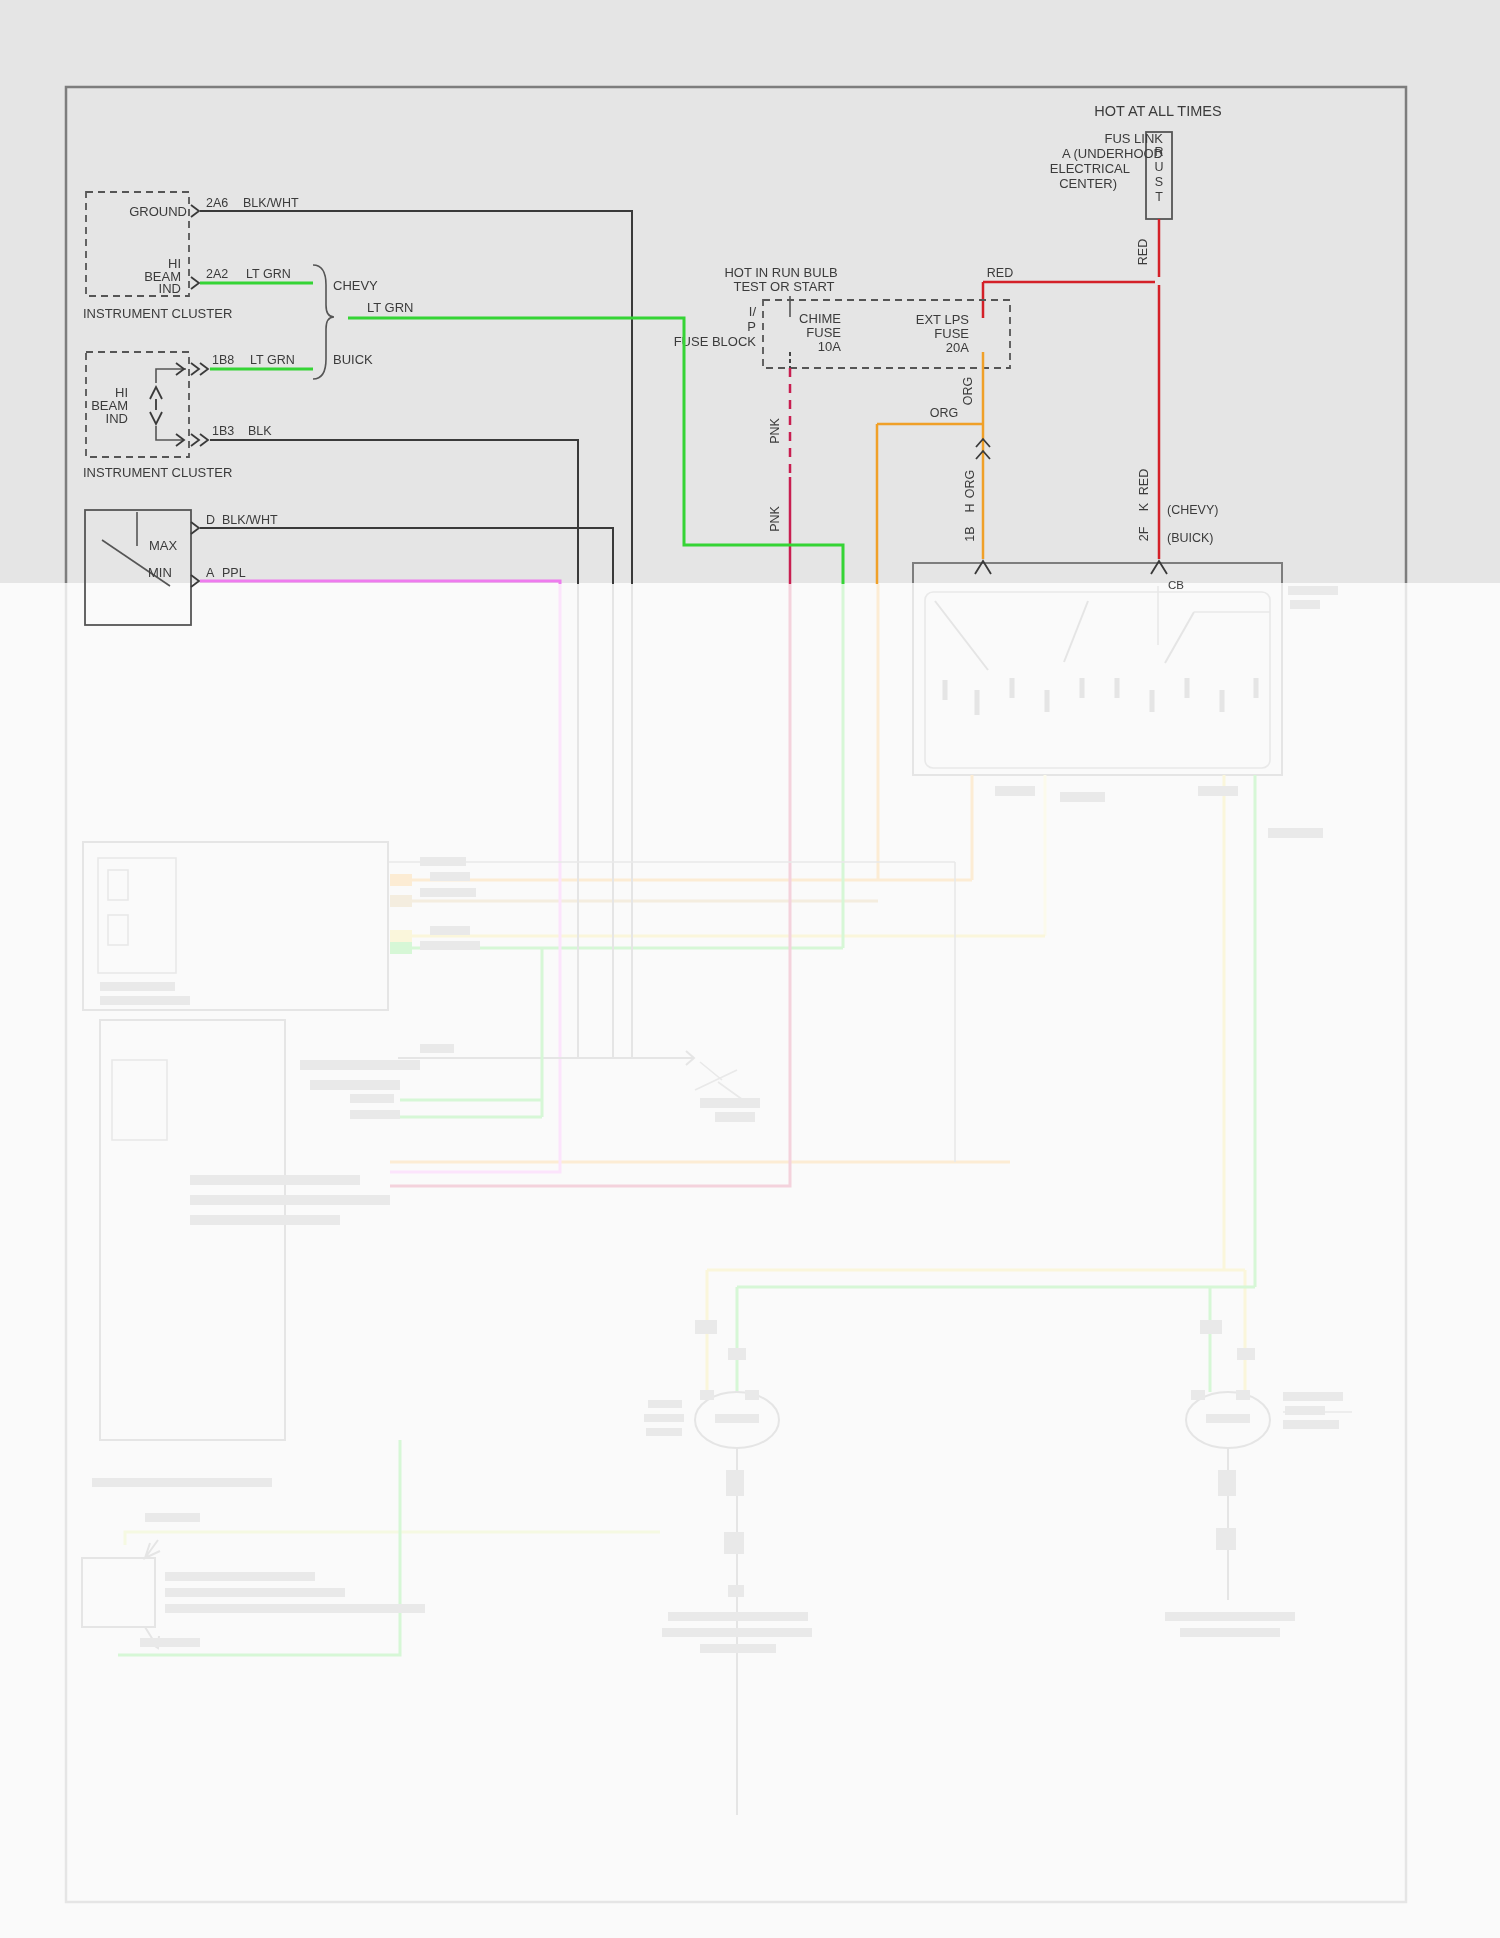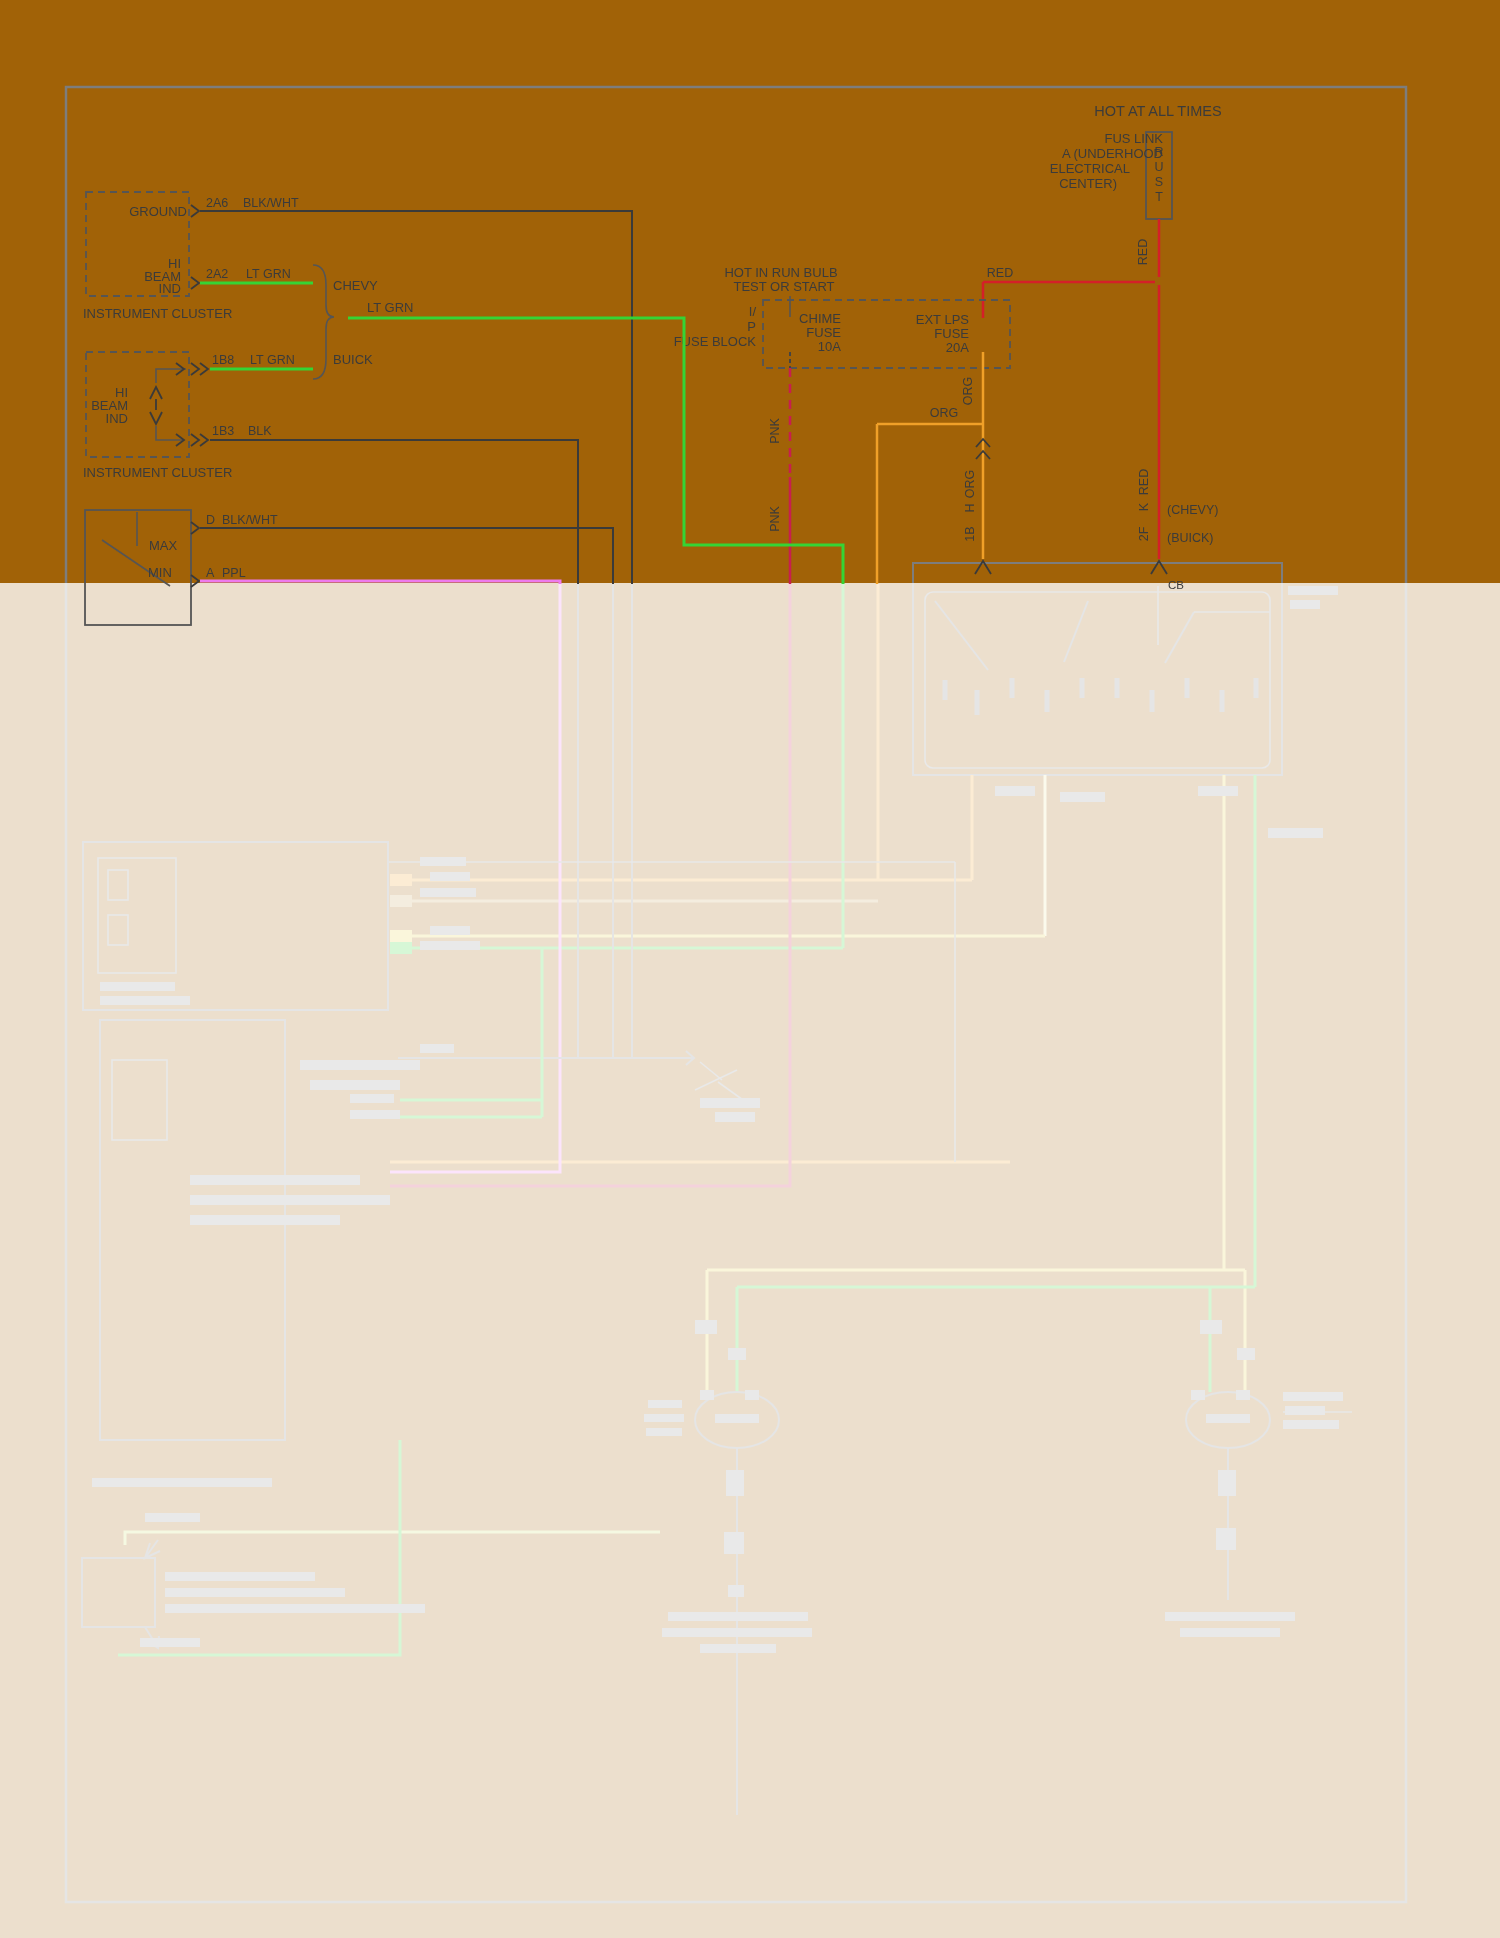--- a/index.html
+++ b/index.html
@@ -1,16 +1,16 @@
 <!DOCTYPE html>
 <html><head>
 <meta charset="utf-8">
 <style>
   html,body{margin:0;padding:0;background:#ffffff;}
-  .page{position:relative;width:1500px;height:1938px;background:#a16207;overflow:hidden;
+  .page{position:relative;width:1500px;height:1938px;background:#e5e5e5;overflow:hidden;
         font-family:"Liberation Sans", sans-serif;}
   svg{position:absolute;left:0;top:0;}
   text{font-family:"Liberation Sans", sans-serif;fill:#3b3b3b;font-size:13px;}
   .t12{font-size:12.5px;}
   .t11{font-size:11.5px;}
   .t14{font-size:14.5px;}
   .ln{fill:none;stroke:#3a3a3a;stroke-width:2;}
   .thin{fill:none;stroke:#555555;stroke-width:1.6;}
   .box{fill:none;stroke:#555555;stroke-width:1.8;}
   .dash{stroke-dasharray:7,5;}

